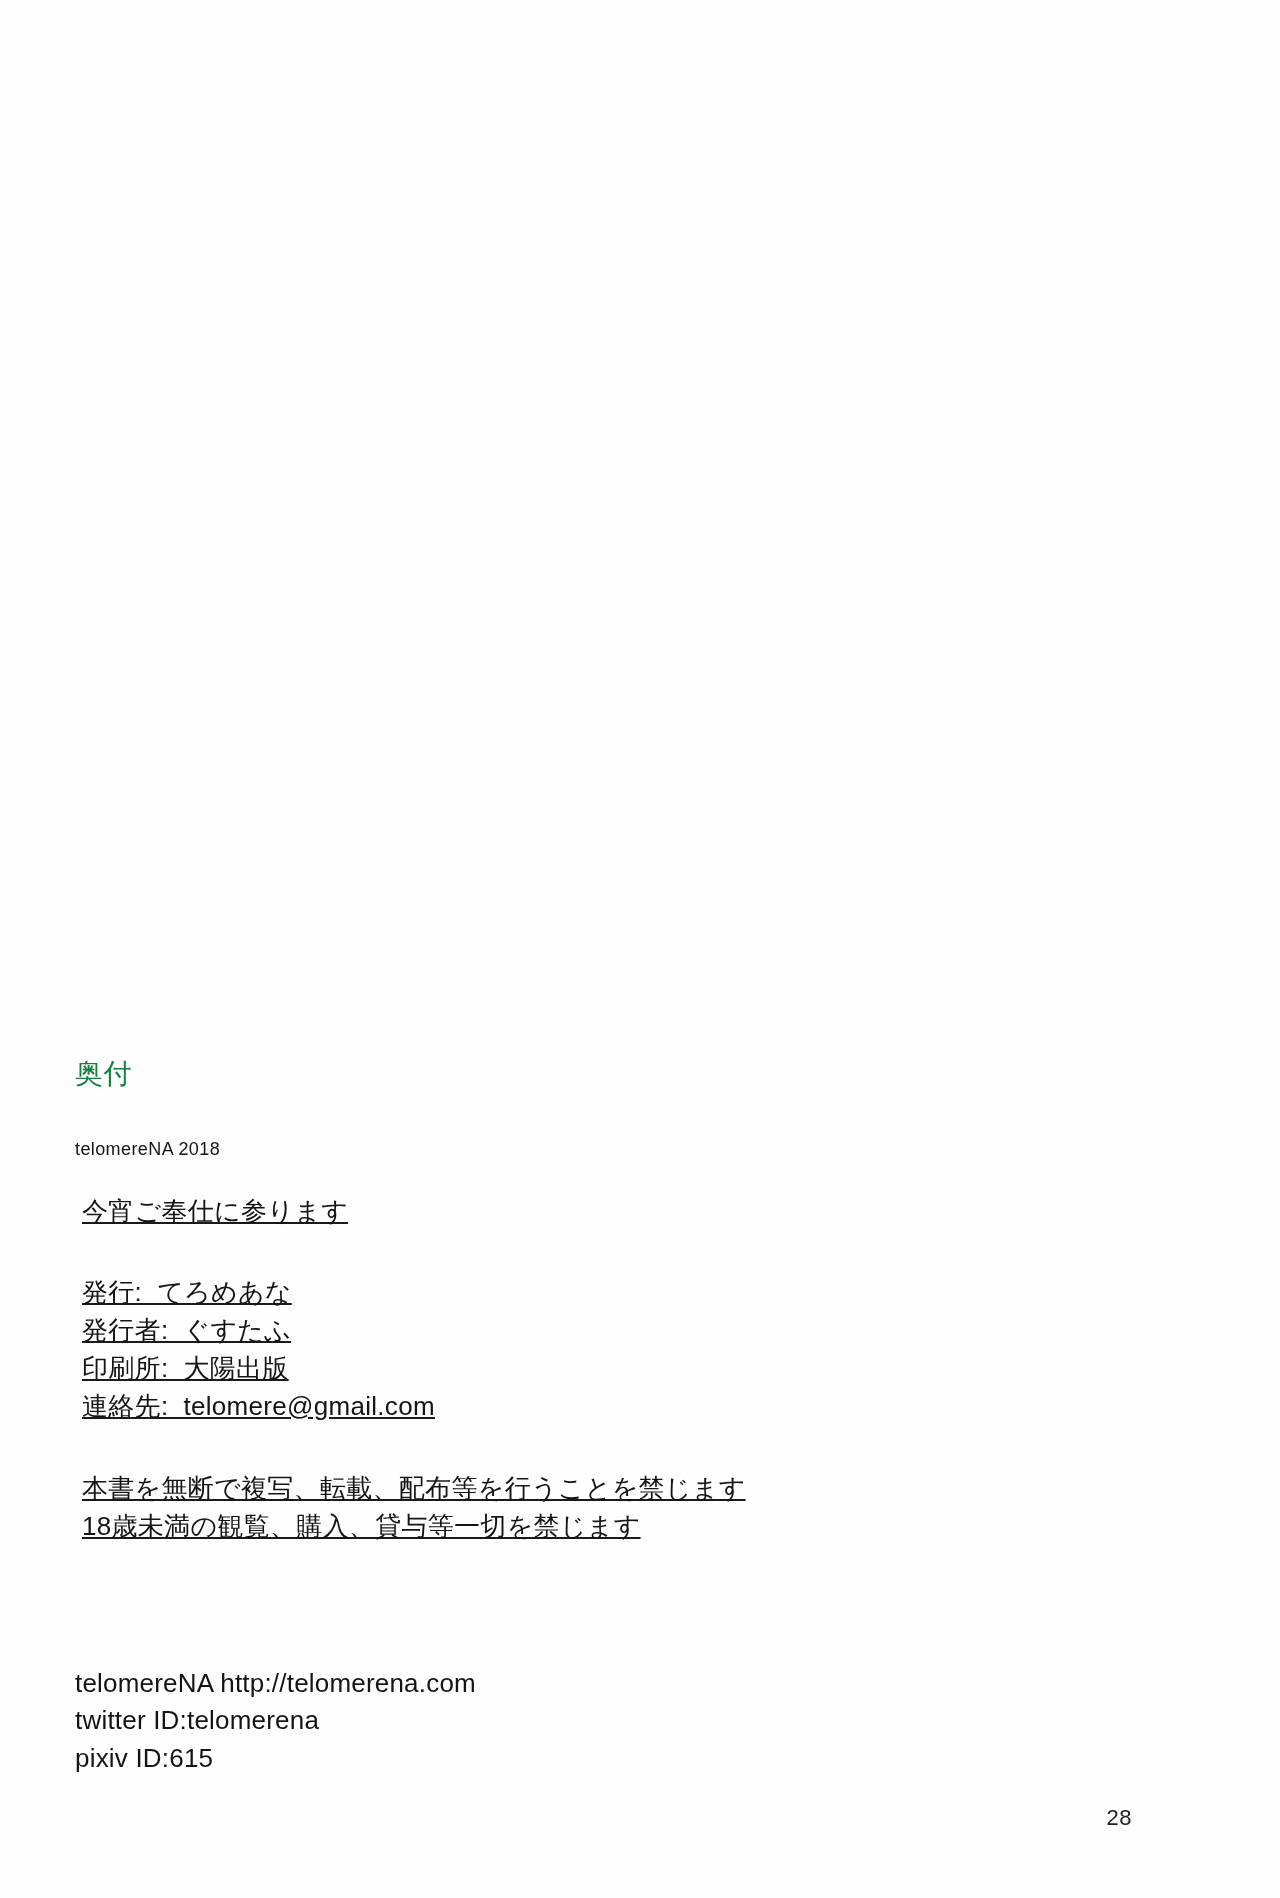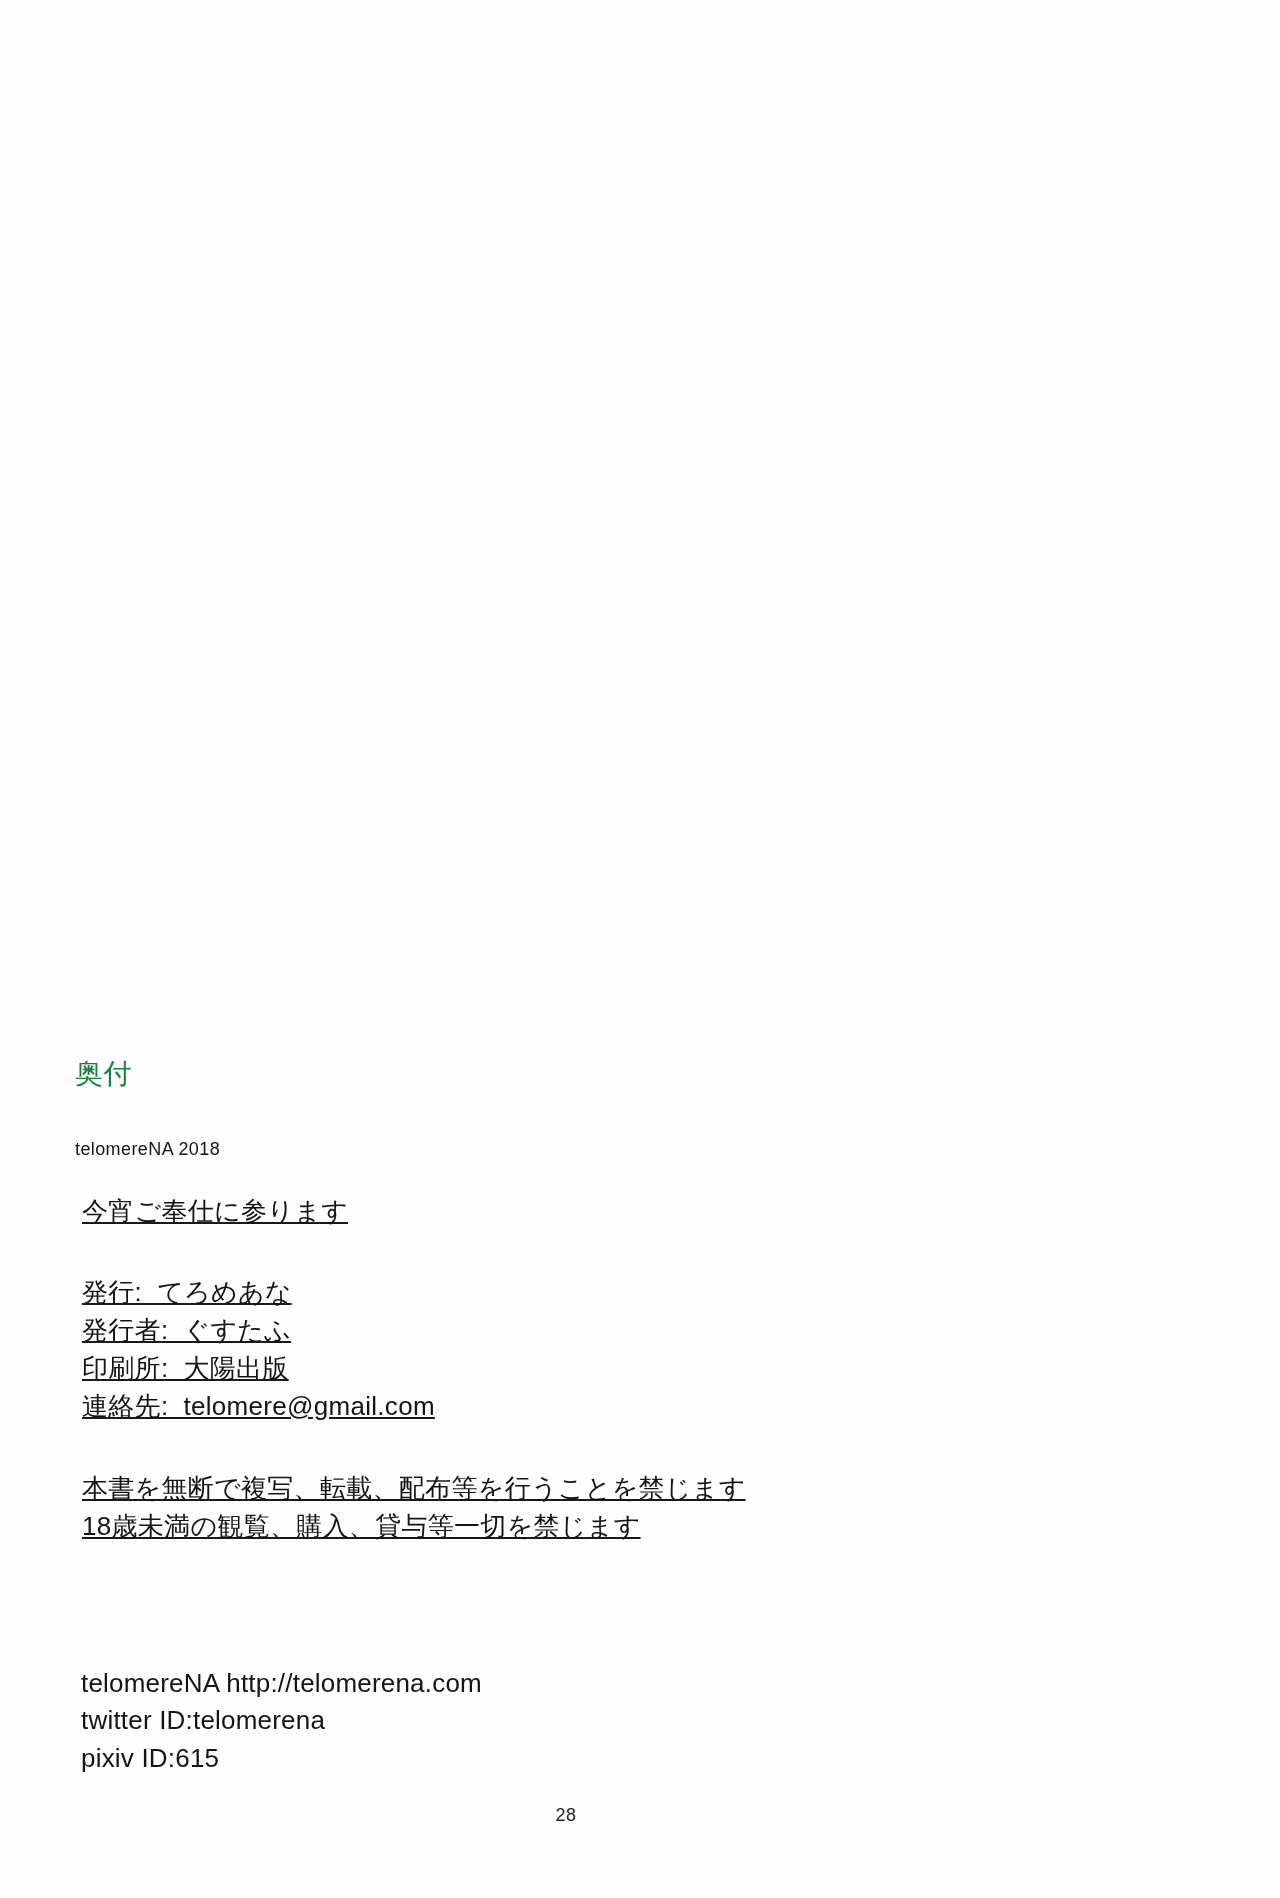--- a/index.html
+++ b/index.html
@@ -55,38 +55,38 @@
   .block.imprint .line {
     font-size: 26px;
     line-height: 1.46;
   }
   .block.notice .line {
     font-size: 26px;
     line-height: 1.46;
   }
   .contacts {
     position: absolute;
-    left: 81px;
+    left: 75px;
     top: 1665px;
     width: 900px;
   }
   .contacts .line {
     font-size: 26px;
     line-height: 1.44;
     letter-spacing: 0.2px;
     color: #141414;
     white-space: pre;
   }
   .page-number {
     position: absolute;
     left: 0;
     top: 1805px;
     width: 1132px;
-    text-align: center;
-    font-size: 18px;
+    text-align: right;
+    font-size: 22px;
     color: #222222;
     letter-spacing: 0.5px;
   }
 </style>
 </head>
 <body>
 
 <div class="page">
 
   <div class="colophon">

